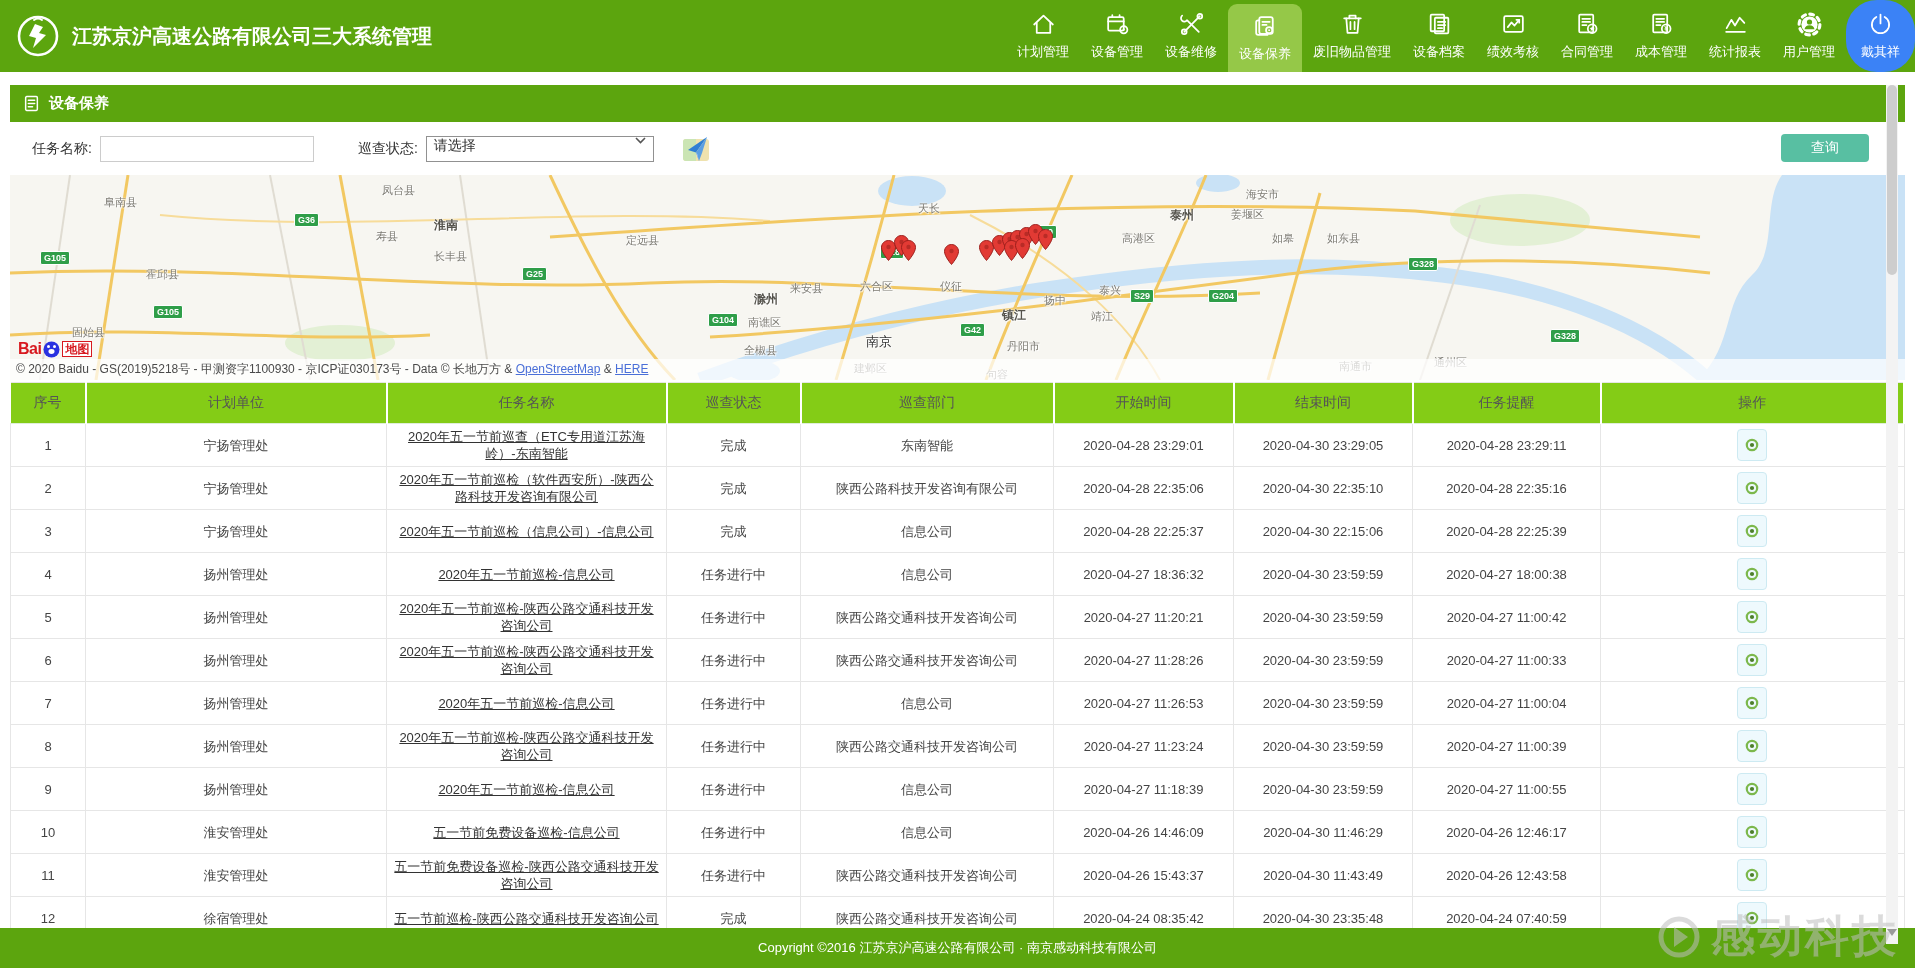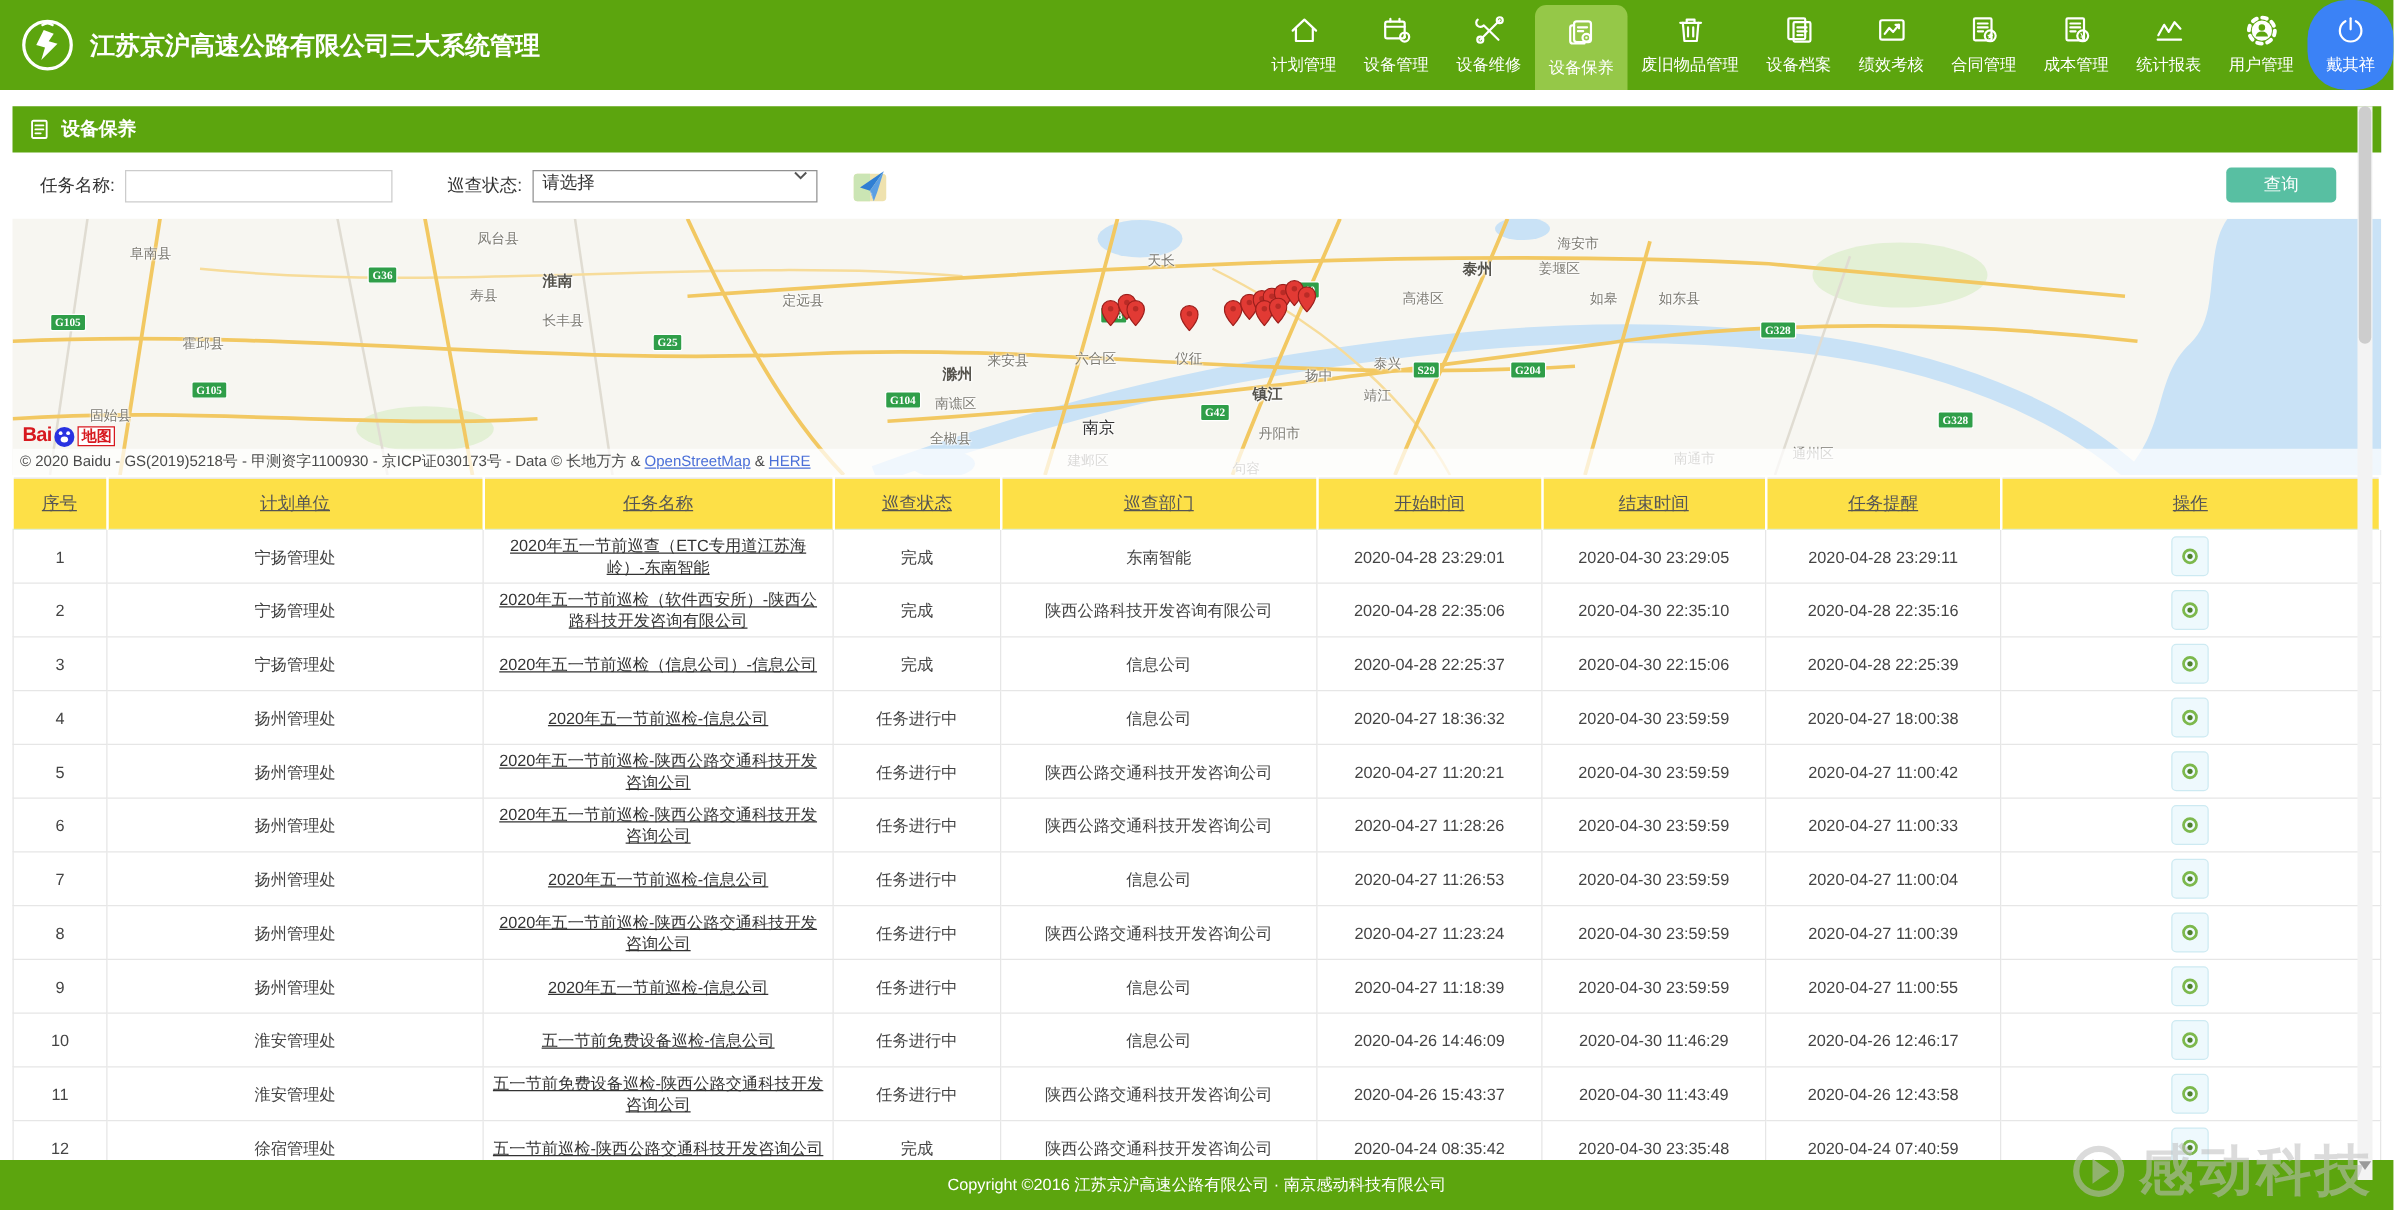--- a/index.html
+++ b/index.html
@@ -34,34 +34,34 @@
               color:#fff;font-size:14px;cursor:pointer;font-family:inherit;}
 
   
   .map{margin:0 10px;height:205px;position:relative;overflow:hidden;background:#f7f6f1;}
   .map-svg{position:absolute;left:0;top:0;width:100%;height:100%;}
   .place{position:absolute;font-size:11px;color:#7c7a72;white-space:nowrap;
          text-shadow:0 0 2px #fff,0 0 2px #fff,1px 1px 1px #fff;}
   .place.major{font-size:12px;color:#55534c;font-weight:bold;}
   .place.city{font-size:13px;color:#333;text-align:center;}
   .badge{position:absolute;background:#2f9e49;color:#fff;font-size:9px;font-weight:bold;line-height:12px;
-         padding:0 3px;border-radius:2px;border:1px solid #fff;white-space:nowrap;font-family:Liberation Serif, serif;}
+         padding:0 3px;border-radius:2px;border:1px solid #fff;white-space:nowrap;}
   .marker{position:absolute;width:15px;height:21px;cursor:pointer;}
   .bd-logo{position:absolute;left:8px;bottom:22px;display:flex;align-items:center;gap:2px;z-index:4;}
   .bd-bai{color:#d7191f;font-weight:bold;font-size:16px;letter-spacing:-0.5px;}
   .bd-map{color:#d7191f;font-size:12px;font-weight:bold;border:1.5px solid #d7191f;background:#fff;
           padding:0 2px;line-height:14px;}
   .map-attribution{position:absolute;left:0;bottom:0;width:100%;background:rgba(255,255,255,.72);
                    font-size:12px;color:#4a4a4a;padding:2px 6px;white-space:nowrap;box-sizing:border-box;z-index:3;}
   .map-attribution a{color:#4a6fd8;text-decoration:underline;cursor:pointer;}
 
   
   .grid{margin:2px 10px 0 10px;border-collapse:collapse;table-layout:fixed;width:1895px;background:#fff;}
-  .grid th{background:#fde047;height:38px;font-weight:normal;color:#555;font-size:14px;
-           border-right:2px solid #fff;border-top:1px solid #e6e6e6;border-bottom:1px solid #dfeeda;text-decoration:underline;}
+  .grid th{background:#84cc16;height:38px;font-weight:normal;color:#555;font-size:14px;
+           border-right:2px solid #fff;border-top:1px solid #e6e6e6;border-bottom:1px solid #dfeeda;}
   .grid td{height:40px;border:1px solid #e6e6e6;text-align:center;padding:1px 6px;line-height:17px;
            font-size:13px;color:#444;overflow:hidden;}
   .grid td.task a{color:#333;text-decoration:underline;cursor:pointer;}
   .eye-btn{width:30px;height:32px;background:#eef9fd;border:1px solid #cdeaf2;border-radius:4px;
            display:inline-flex;align-items:center;justify-content:center;cursor:pointer;vertical-align:middle;}
 
   
   .footer{position:absolute;left:0;right:0;bottom:0;height:40px;background:#5ca50e;color:#fff;font-size:13px;
           display:flex;align-items:center;justify-content:center;z-index:10;}
   .watermark{position:absolute;right:16px;bottom:2px;display:flex;align-items:center;gap:10px;z-index:20;

